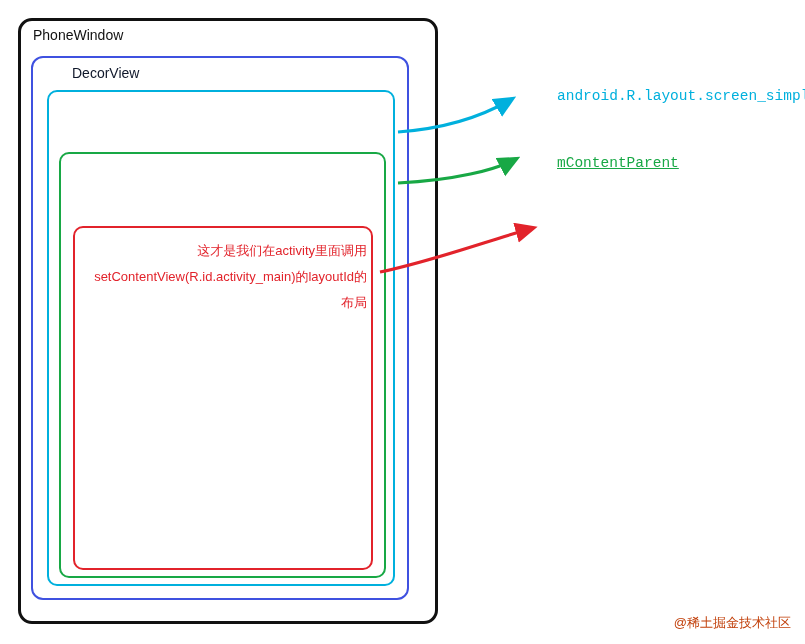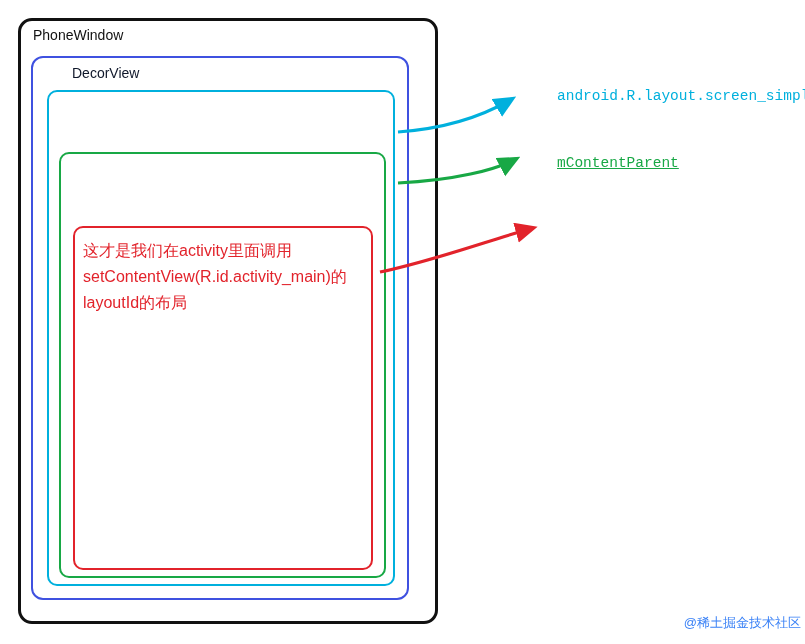--- a/index.html
+++ b/index.html
@@ -7,20 +7,21 @@
     padding: 0;
     background: #ffffff;
   }
   #stage {
     position: relative;
     width: 805px;
     height: 644px;
     background: #ffffff;
     font-family: "Liberation Sans", sans-serif;
     overflow: hidden;
+    text-align: right;
   }
   .box {
     position: absolute;
     box-sizing: border-box;
     background: transparent;
   }
   .box-label {
     position: absolute;
     white-space: nowrap;
   }
@@ -98,21 +99,21 @@
     width: 300px;
     height: 344px;
     border: 2px solid #e2232b;
     border-radius: 10px;
   }
   #activity-main-text {
     position: absolute;
     left: 83px;
     top: 238px;
     width: 284px;
-    font-size: 16px;
+    font-size: 13px;
     line-height: 26px;
     color: #e2232b;
   }
   
   .annot {
     position: absolute;
     white-space: nowrap;
     font-family: "Liberation Mono", monospace;
     font-size: 14.5px;
   }
@@ -137,24 +138,24 @@
     position: absolute;
     left: 0;
     top: 0;
     width: 805px;
     height: 644px;
     pointer-events: none;
   }
   
   #watermark {
     position: absolute;
-    right: 4px;
+    right: 14px;
     bottom: 12px;
     font-size: 13px;
-    color: #3b82f6;
+    color: #c2410c;
     white-space: nowrap;
   }
 </style>
 </head>
 <body>
 
 <div id="stage">
 
   <div class="box" id="phone-window-box"></div>
   <div class="box-label" id="phone-window-label">PhoneWindow</div>

